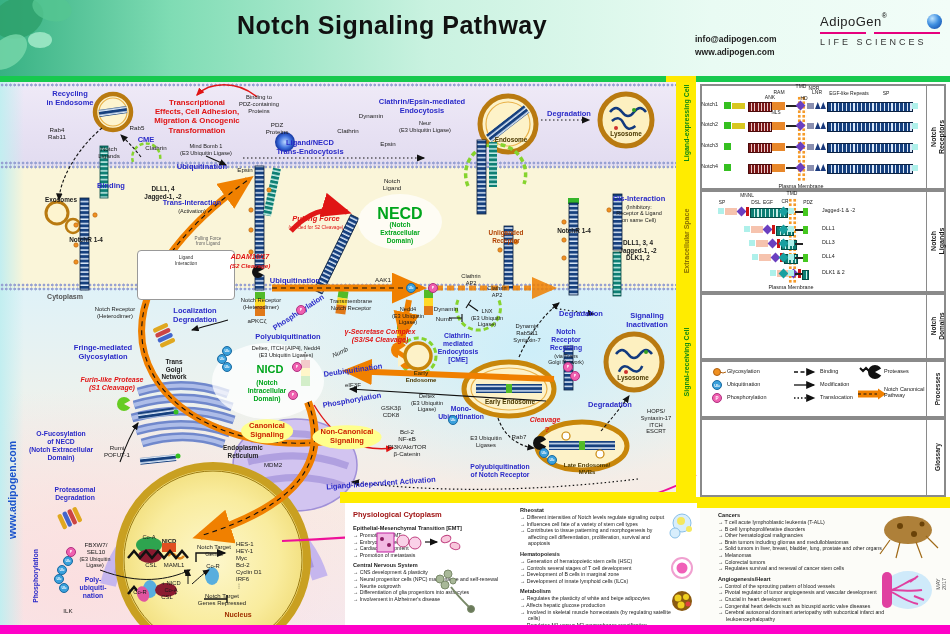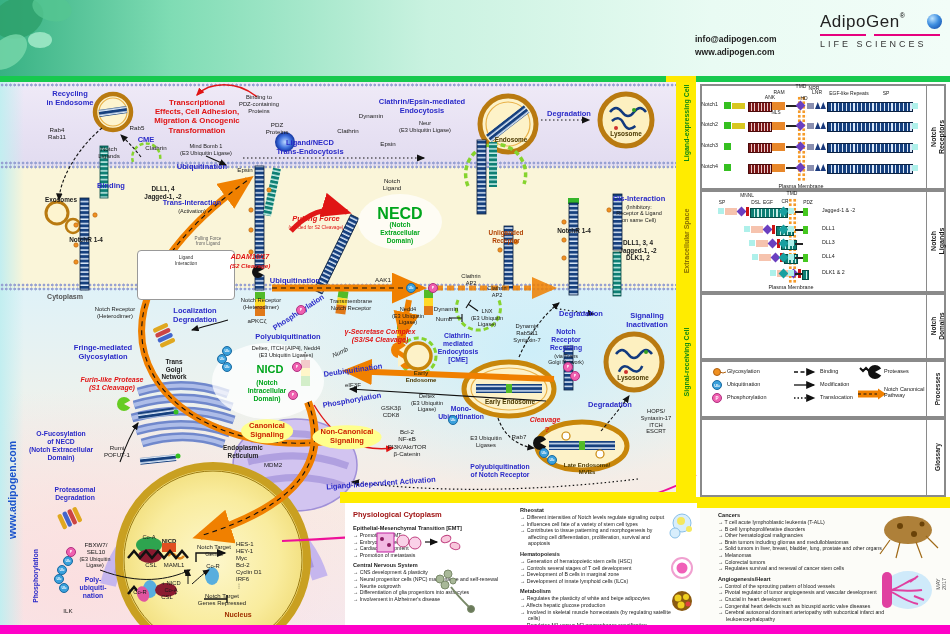--- a/index.html
+++ b/index.html
@@ -6,21 +6,21 @@
   .poster{position:relative;width:950px;height:634px;overflow:hidden;background:#fff;
           font-family:"Liberation Sans",sans-serif;}
   
   .header{position:absolute;left:0;top:0;width:950px;height:76px;
           background:linear-gradient(90deg,#37b183 0%,#7fdcb4 18%,#c9f2e0 45%,#e9fbf3 75%,#f2fdf8 100%);}
   .title-block{position:absolute;left:237px;top:10px;color:#111;}
   .main-title{font-size:25px;font-weight:bold;letter-spacing:.5px;line-height:1.25;}
   .sub-title{font-size:13px;font-weight:bold;margin-top:1px;}
   .contact{position:absolute;left:695px;top:33px;font-size:8.5px;font-weight:bold;color:#222;line-height:1.5;}
   .logo{position:absolute;left:820px;top:12px;width:120px;}
-  .logo-name{font-size:17px;color:#222;letter-spacing:.5px;}
+  .logo-name{font-size:13px;color:#222;letter-spacing:.5px;}
   .logo-reg{font-size:7px;vertical-align:top;}
   .logo-sphere{position:absolute;right:-2px;top:2px;width:15px;height:15px;border-radius:50%;
      background:radial-gradient(circle at 35% 30%,#bfe4ff 0%,#3f8fe0 45%,#0a3f9f 100%);}
   .logo-underline{height:2px;margin:2px 0 3px 0;background:linear-gradient(90deg,#e6007e 0 38%,transparent 38% 45%,#e6007e 45% 100%);}
   .logo-tag{font-size:9px;letter-spacing:3px;color:#333;}
   .greenbar{position:absolute;left:0;top:76px;width:950px;height:6px;background:#17c94e;}
   .yellowseg{position:absolute;left:666px;top:76px;width:30px;height:6px;background:#ffe900;}
   
   .bg-topcell{position:absolute;left:0;top:82px;width:676px;height:84px;z-index:0;
       background:linear-gradient(180deg,#efeaf7 0%,#e7e1f3 60%,#e2dcf0 100%);}
@@ -74,20 +74,21 @@
 <div class="poster">
 
   <div class="header">
     <svg width="90" height="76">
       <ellipse cx="18" cy="18" rx="26" ry="20" fill="#2da06a" opacity="0.8" transform="rotate(-20 18 18)"></ellipse>
       <ellipse cx="52" cy="8" rx="20" ry="13" fill="#55c591" opacity="0.8" transform="rotate(15 52 8)"></ellipse>
       <ellipse cx="8" cy="52" rx="22" ry="14" fill="#79d8ab" opacity="0.8" transform="rotate(-40 8 52)"></ellipse>
       <ellipse cx="40" cy="40" rx="12" ry="8" fill="#9fe8c6" opacity="0.9"></ellipse>
     </svg>
     <div class="title-block">
+      <div class="main-title">Notch Signaling Pathway</div>
     </div>
     <div class="contact">
       <div>info@adipogen.com</div>
       <div>www.adipogen.com</div>
     </div>
     <div class="logo">
       <span class="logo-name">AdipoGen</span><span class="logo-reg">®</span>
       <span class="logo-sphere"></span>
       <div class="logo-underline"></div>
       <div class="logo-tag">LIFE SCIENCES</div>

